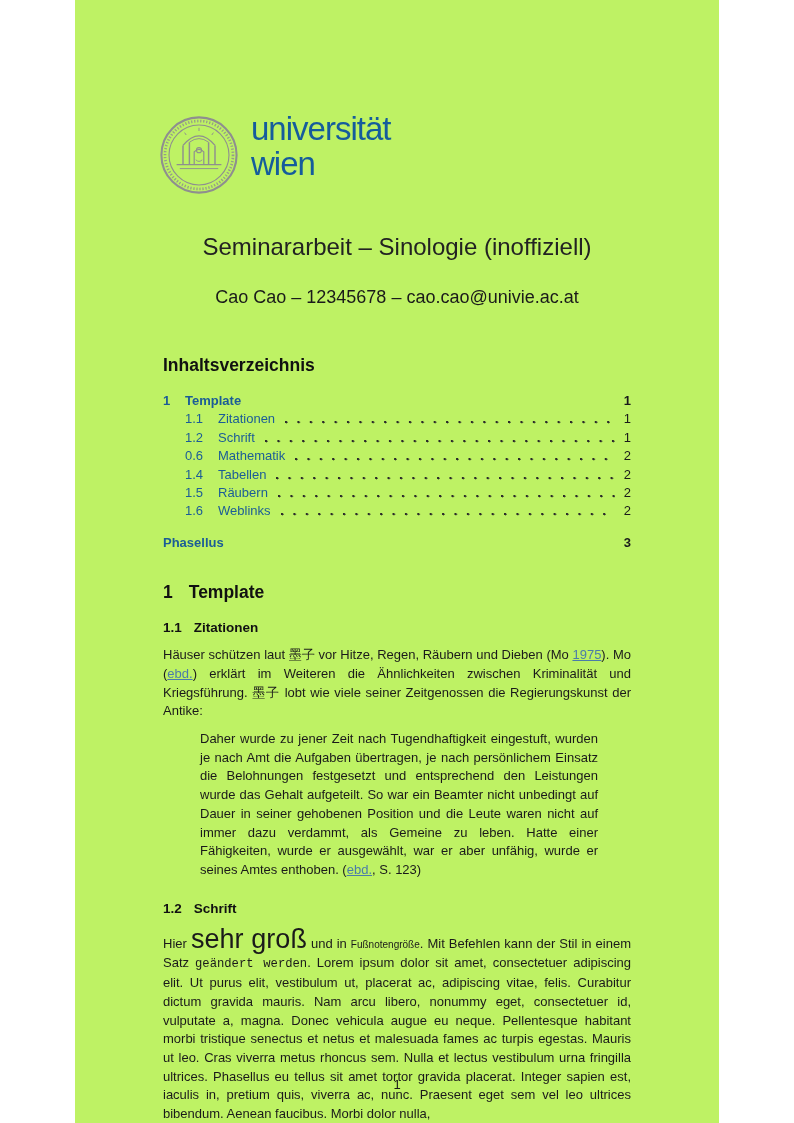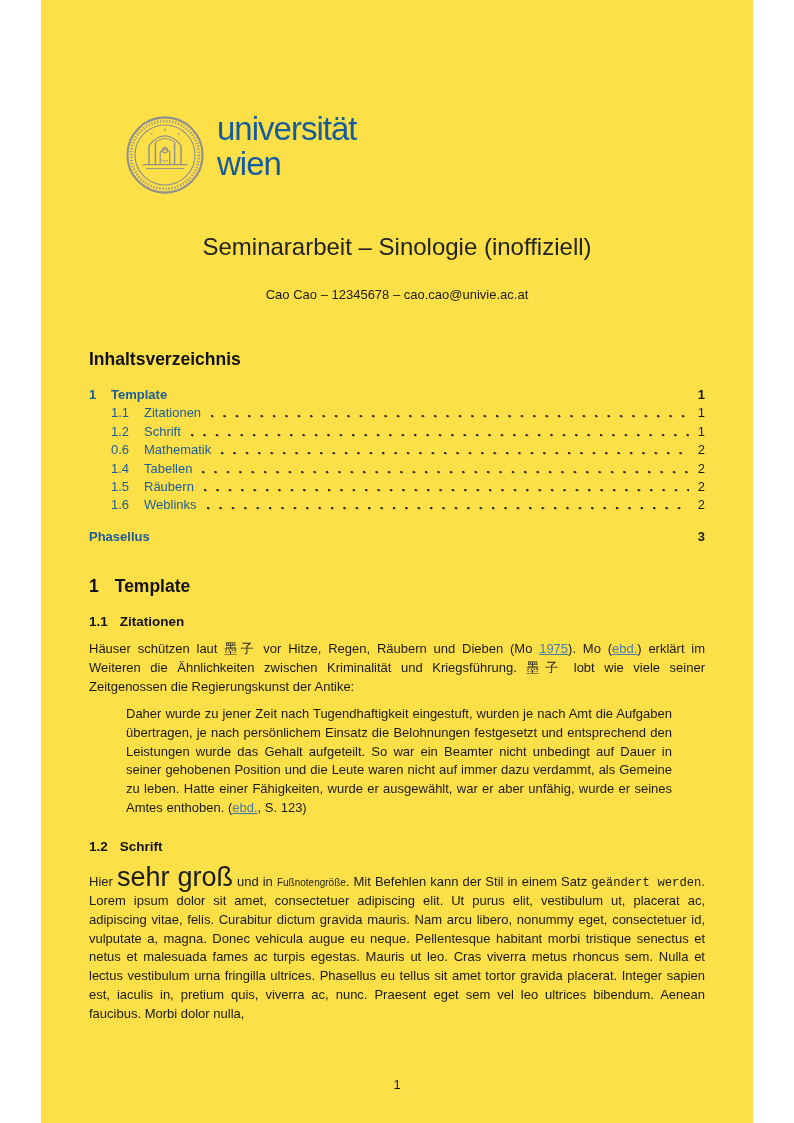--- a/index.html
+++ b/index.html
@@ -1,21 +1,21 @@
 <!DOCTYPE html>
 <html lang="de"><head>
 <meta charset="utf-8">
 <style>
   html, body { margin: 0; padding: 0; background: #ffffff; }
   .page {
     position: relative;
-    width: 712px;
+    width: 644px;
     height: 1123px;
     margin: 0 auto;
-    background: #fde047;
+    background: #bef264;
     font-family: "Liberation Sans", sans-serif;
     color: #1a1a1a;
     overflow: hidden;
   }
 
   
   .logo-row {
     display: flex;
     align-items: flex-start;
     margin: 115px 0 0 84px;
@@ -35,30 +35,30 @@
   
   .doc-title {
     margin-top: 38px;
     text-align: center;
     font-size: 24px;
     color: #222222;
   }
   .doc-author {
     margin-top: 26px;
     text-align: center;
-    font-size: 13px;
+    font-size: 18px;
   }
   .doc-date {
     margin-top: 17px;
     text-align: center;
     font-size: 13.5px;
   }
 
   
-  .content { padding: 0 48px; margin-top: 24px; }
+  .content { padding: 0 88px; margin-top: 24px; }
 
   .toc-heading {
     margin-top: 47px;
     font-size: 17.5px;
     font-weight: bold;
     color: #111111;
   }
 
   
   .toc { margin-top: 16px; font-size: 13px; }

